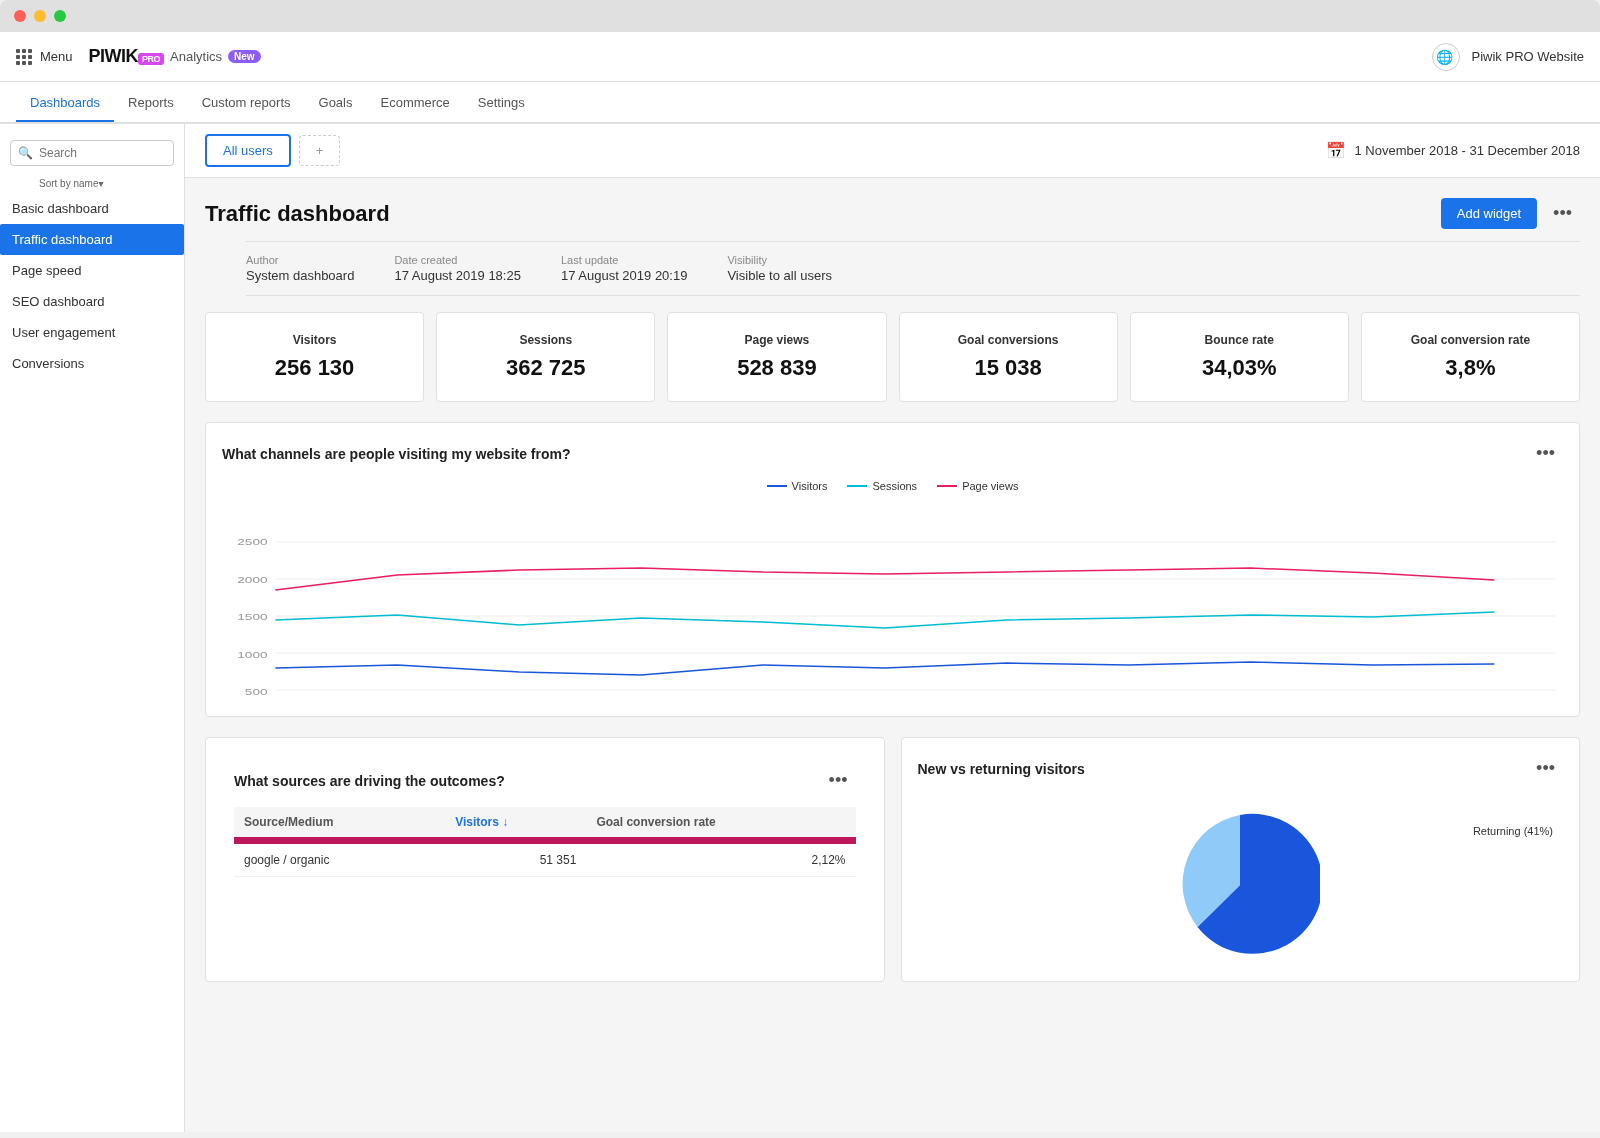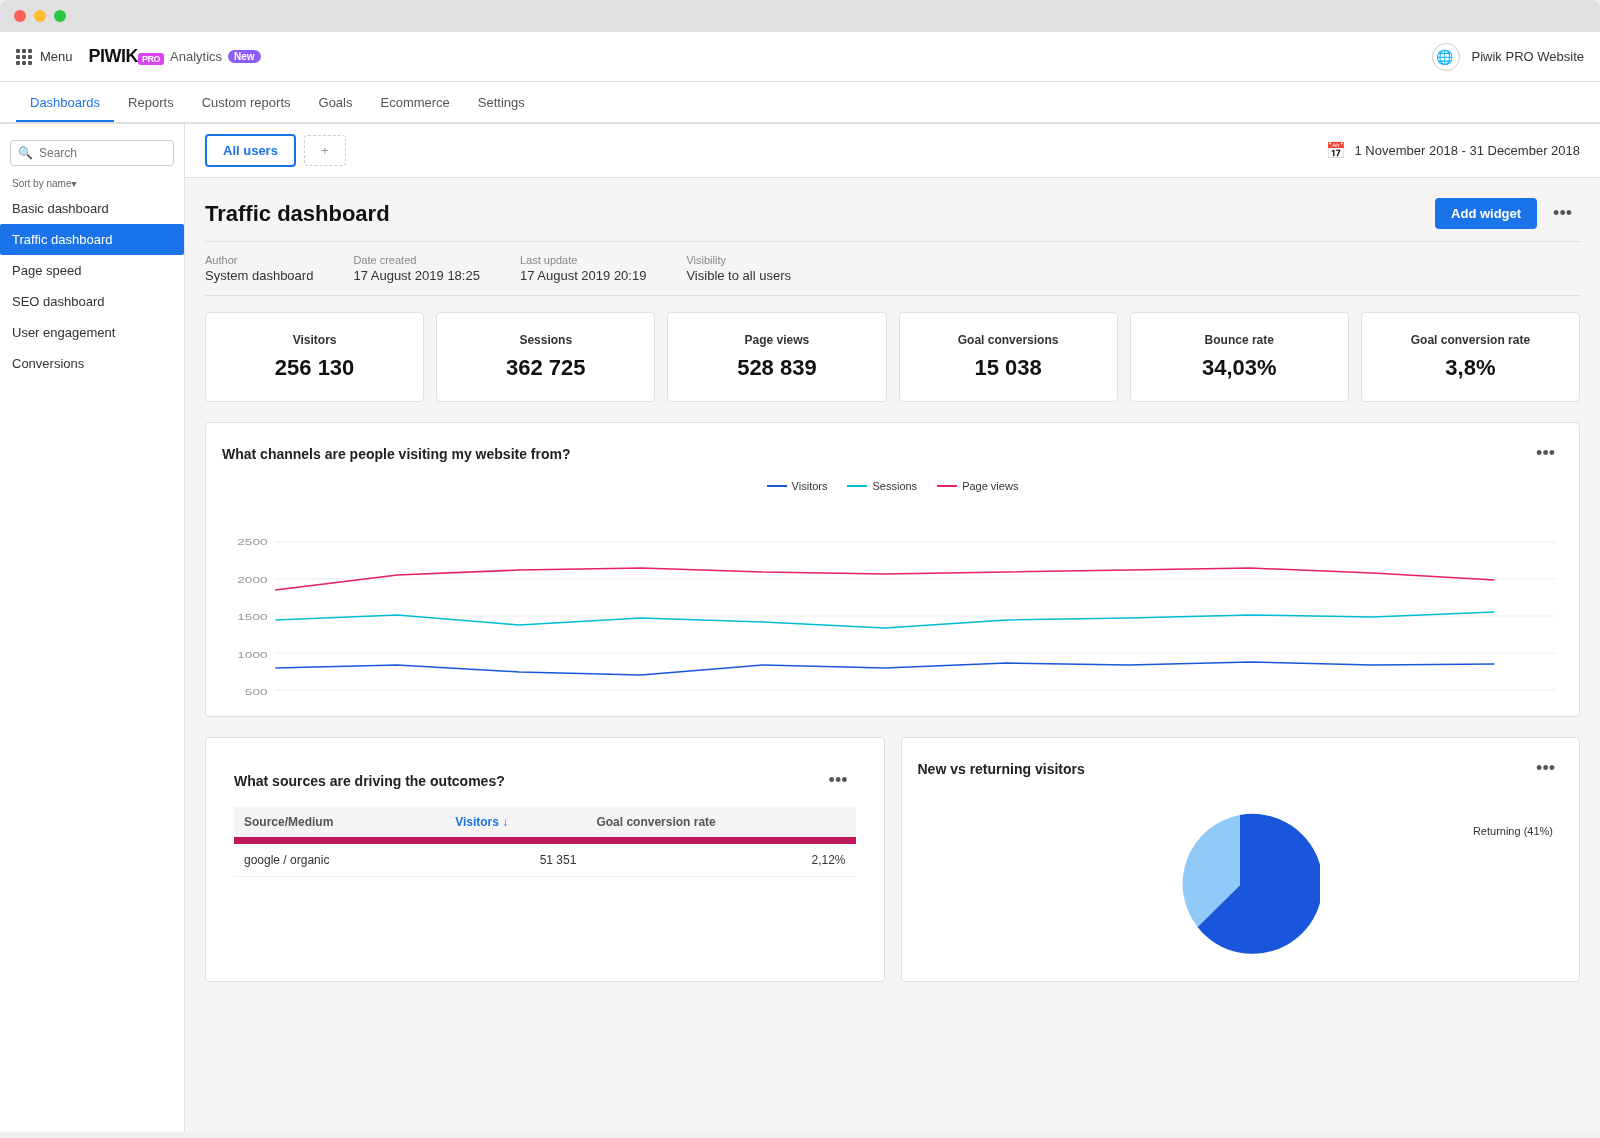--- a/index.html
+++ b/index.html
@@ -36,46 +36,46 @@
 
     
     .layout { display: flex; flex: 1; overflow: hidden; }
 
     
     .sidebar { width: 185px; background: #fff; border-right: 1px solid #e0e0e0; padding: 10px 0; flex-shrink: 0; overflow-y: auto; }
     .sidebar-search { margin: 6px 10px 8px; }
     .sidebar-search input { width: 100%; padding: 5px 8px 5px 28px; border: 1px solid #ccc; border-radius: 4px; font-size: 12px; outline: none; }
     .search-wrapper { position: relative; }
     .search-icon-inner { position: absolute; left: 8px; top: 50%; transform: translateY(-50%); font-size: 12px; color: #999; }
-    .sort-label { display: flex; align-items: center; padding: 4px 12px; font-size: 11px; color: #666; cursor: pointer; }
+    .sort-label { display: flex; align-items: center; padding: 4px 12px; font-size: 11px; color: #666; cursor: pointer; margin-left: 27px; }
     .sort-label span { font-size: 10px; }
     .sidebar-item { padding: 8px 12px; font-size: 13px; color: #333; cursor: pointer; border-radius: 2px; }
     .sidebar-item.active { background: #1a73e8; color: #fff; }
 
     
     .main { flex: 1; overflow-y: auto; background: #f5f5f5; }
 
     
     .dash-header-bar { background: #fff; padding: 10px 20px; display: flex; align-items: center; gap: 8px; border-bottom: 1px solid #e0e0e0; }
     .tab-pill { padding: 7px 16px; border: 1px solid #ccc; border-radius: 4px; font-size: 13px; cursor: pointer; background: #fff; }
-    .tab-pill.active { border: 2px solid #1a73e8; color: #1a73e8; font-weight: 700; }
+    .tab-pill.active { border: 2px solid #1a73e8; color: #1a73e8; font-weight: 400; }
     .tab-add { padding: 7px 16px; border: 1px dashed #ccc; border-radius: 4px; font-size: 13px; cursor: pointer; color: #999; }
     .date-range { margin-left: auto; display: flex; align-items: center; gap: 8px; font-size: 13px; color: #333; }
     .cal-icon { font-size: 16px; }
 
     
     .dash-content { padding: 20px; }
     .dash-title-row { display: flex; align-items: center; justify-content: space-between; margin-bottom: 12px; }
     .dash-title { font-size: 22px; font-weight: 700; color: #111; }
     .dash-actions { display: flex; align-items: center; gap: 8px; }
-    .add-widget-btn { background: #1a73e8; color: #fff; border: none; padding: 8px 16px; border-radius: 4px; font-size: 13px; cursor: pointer; font-weight: 700; }
+    .add-widget-btn { background: #1a73e8; color: #fff; border: none; padding: 8px 16px; border-radius: 4px; font-size: 13px; cursor: pointer; font-weight: 400; }
     .more-btn { background: none; border: none; cursor: pointer; font-size: 18px; color: #555; padding: 4px 8px; }
 
     
-    .meta-row { display: flex; gap: 40px; padding: 12px 0; border-top: 1px solid #e0e0e0; border-bottom: 1px solid #e0e0e0; margin-bottom: 16px; }
+    .meta-row { display: flex; gap: 40px; padding: 12px 0; border-top: 1px solid #e0e0e0; border-bottom: 1px solid #e0e0e0; margin-bottom: 16px; margin-left: 41px; }
     .meta-item label { display: block; font-size: 11px; color: #888; margin-bottom: 2px; }
     .meta-item span { font-size: 13px; font-weight: 500; color: #333; }
 
     
     .kpi-row { display: grid; grid-template-columns: repeat(6, 1fr); gap: 12px; margin-bottom: 20px; }
     .kpi-card { background: #fff; border: 1px solid #e0e0e0; border-radius: 4px; padding: 20px 16px; text-align: center; }
     .kpi-label { font-size: 12px; font-weight: 600; color: #333; margin-bottom: 8px; }
     .kpi-value { font-size: 22px; font-weight: 700; color: #111; }
 
     

